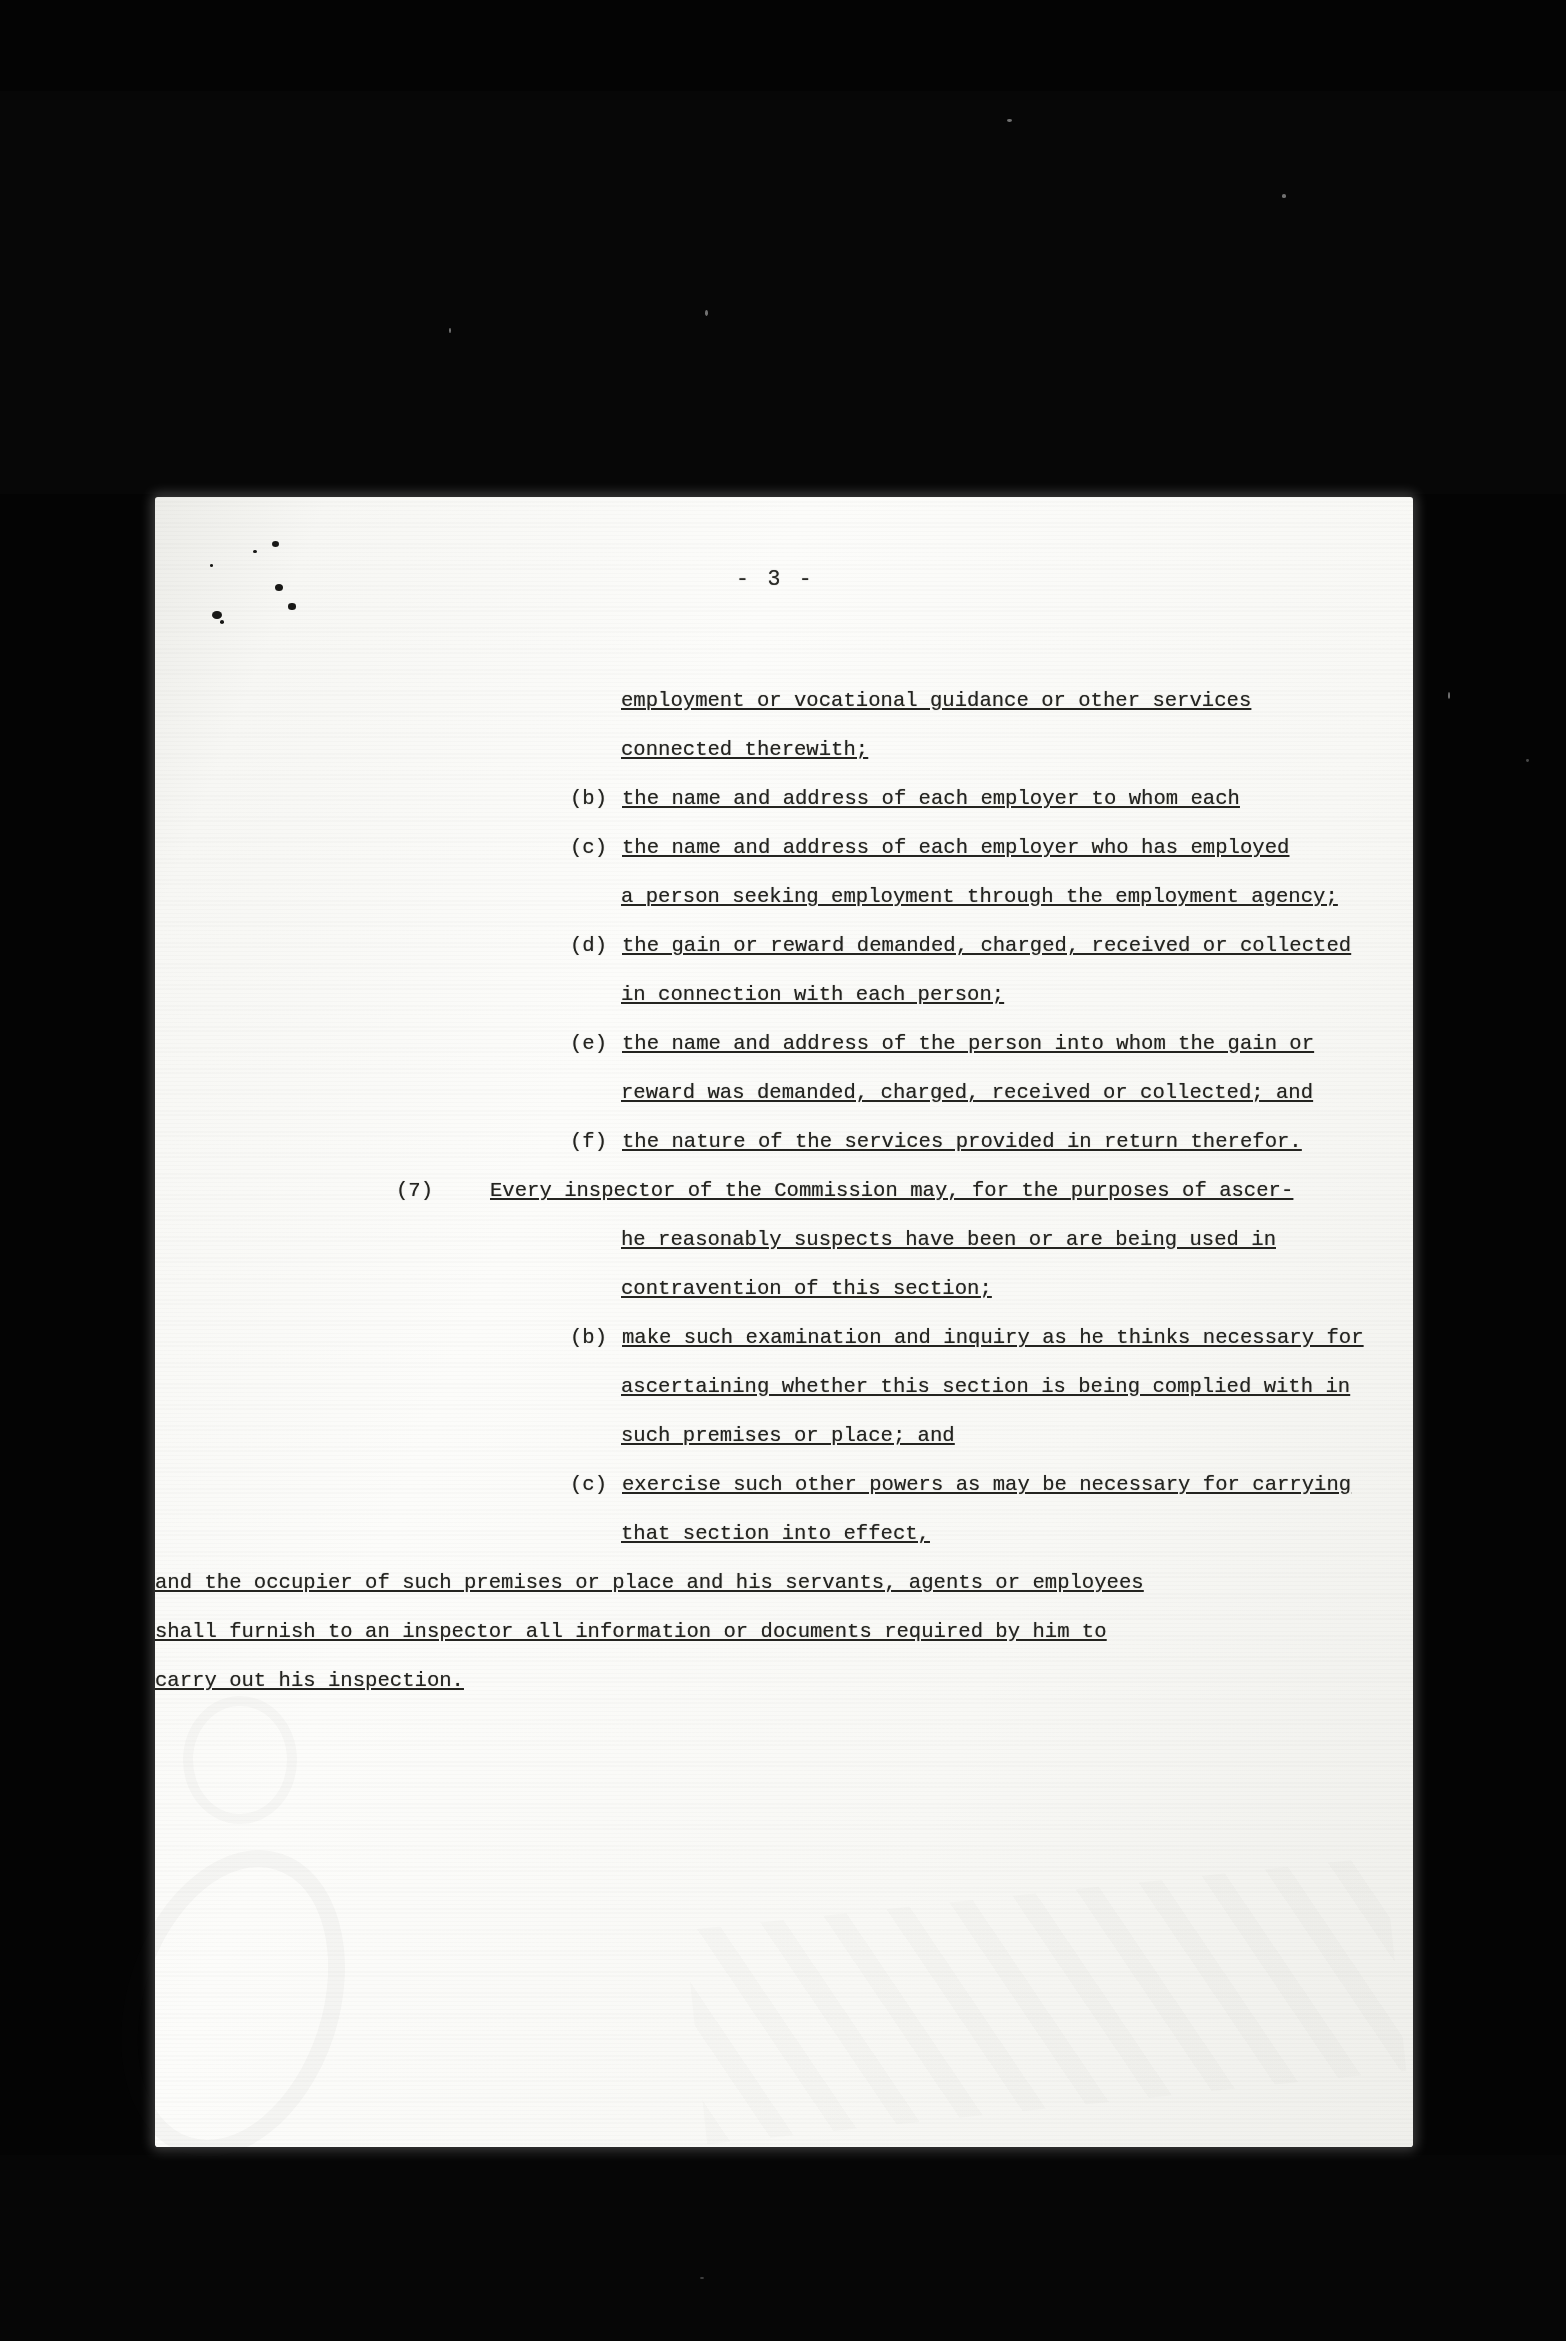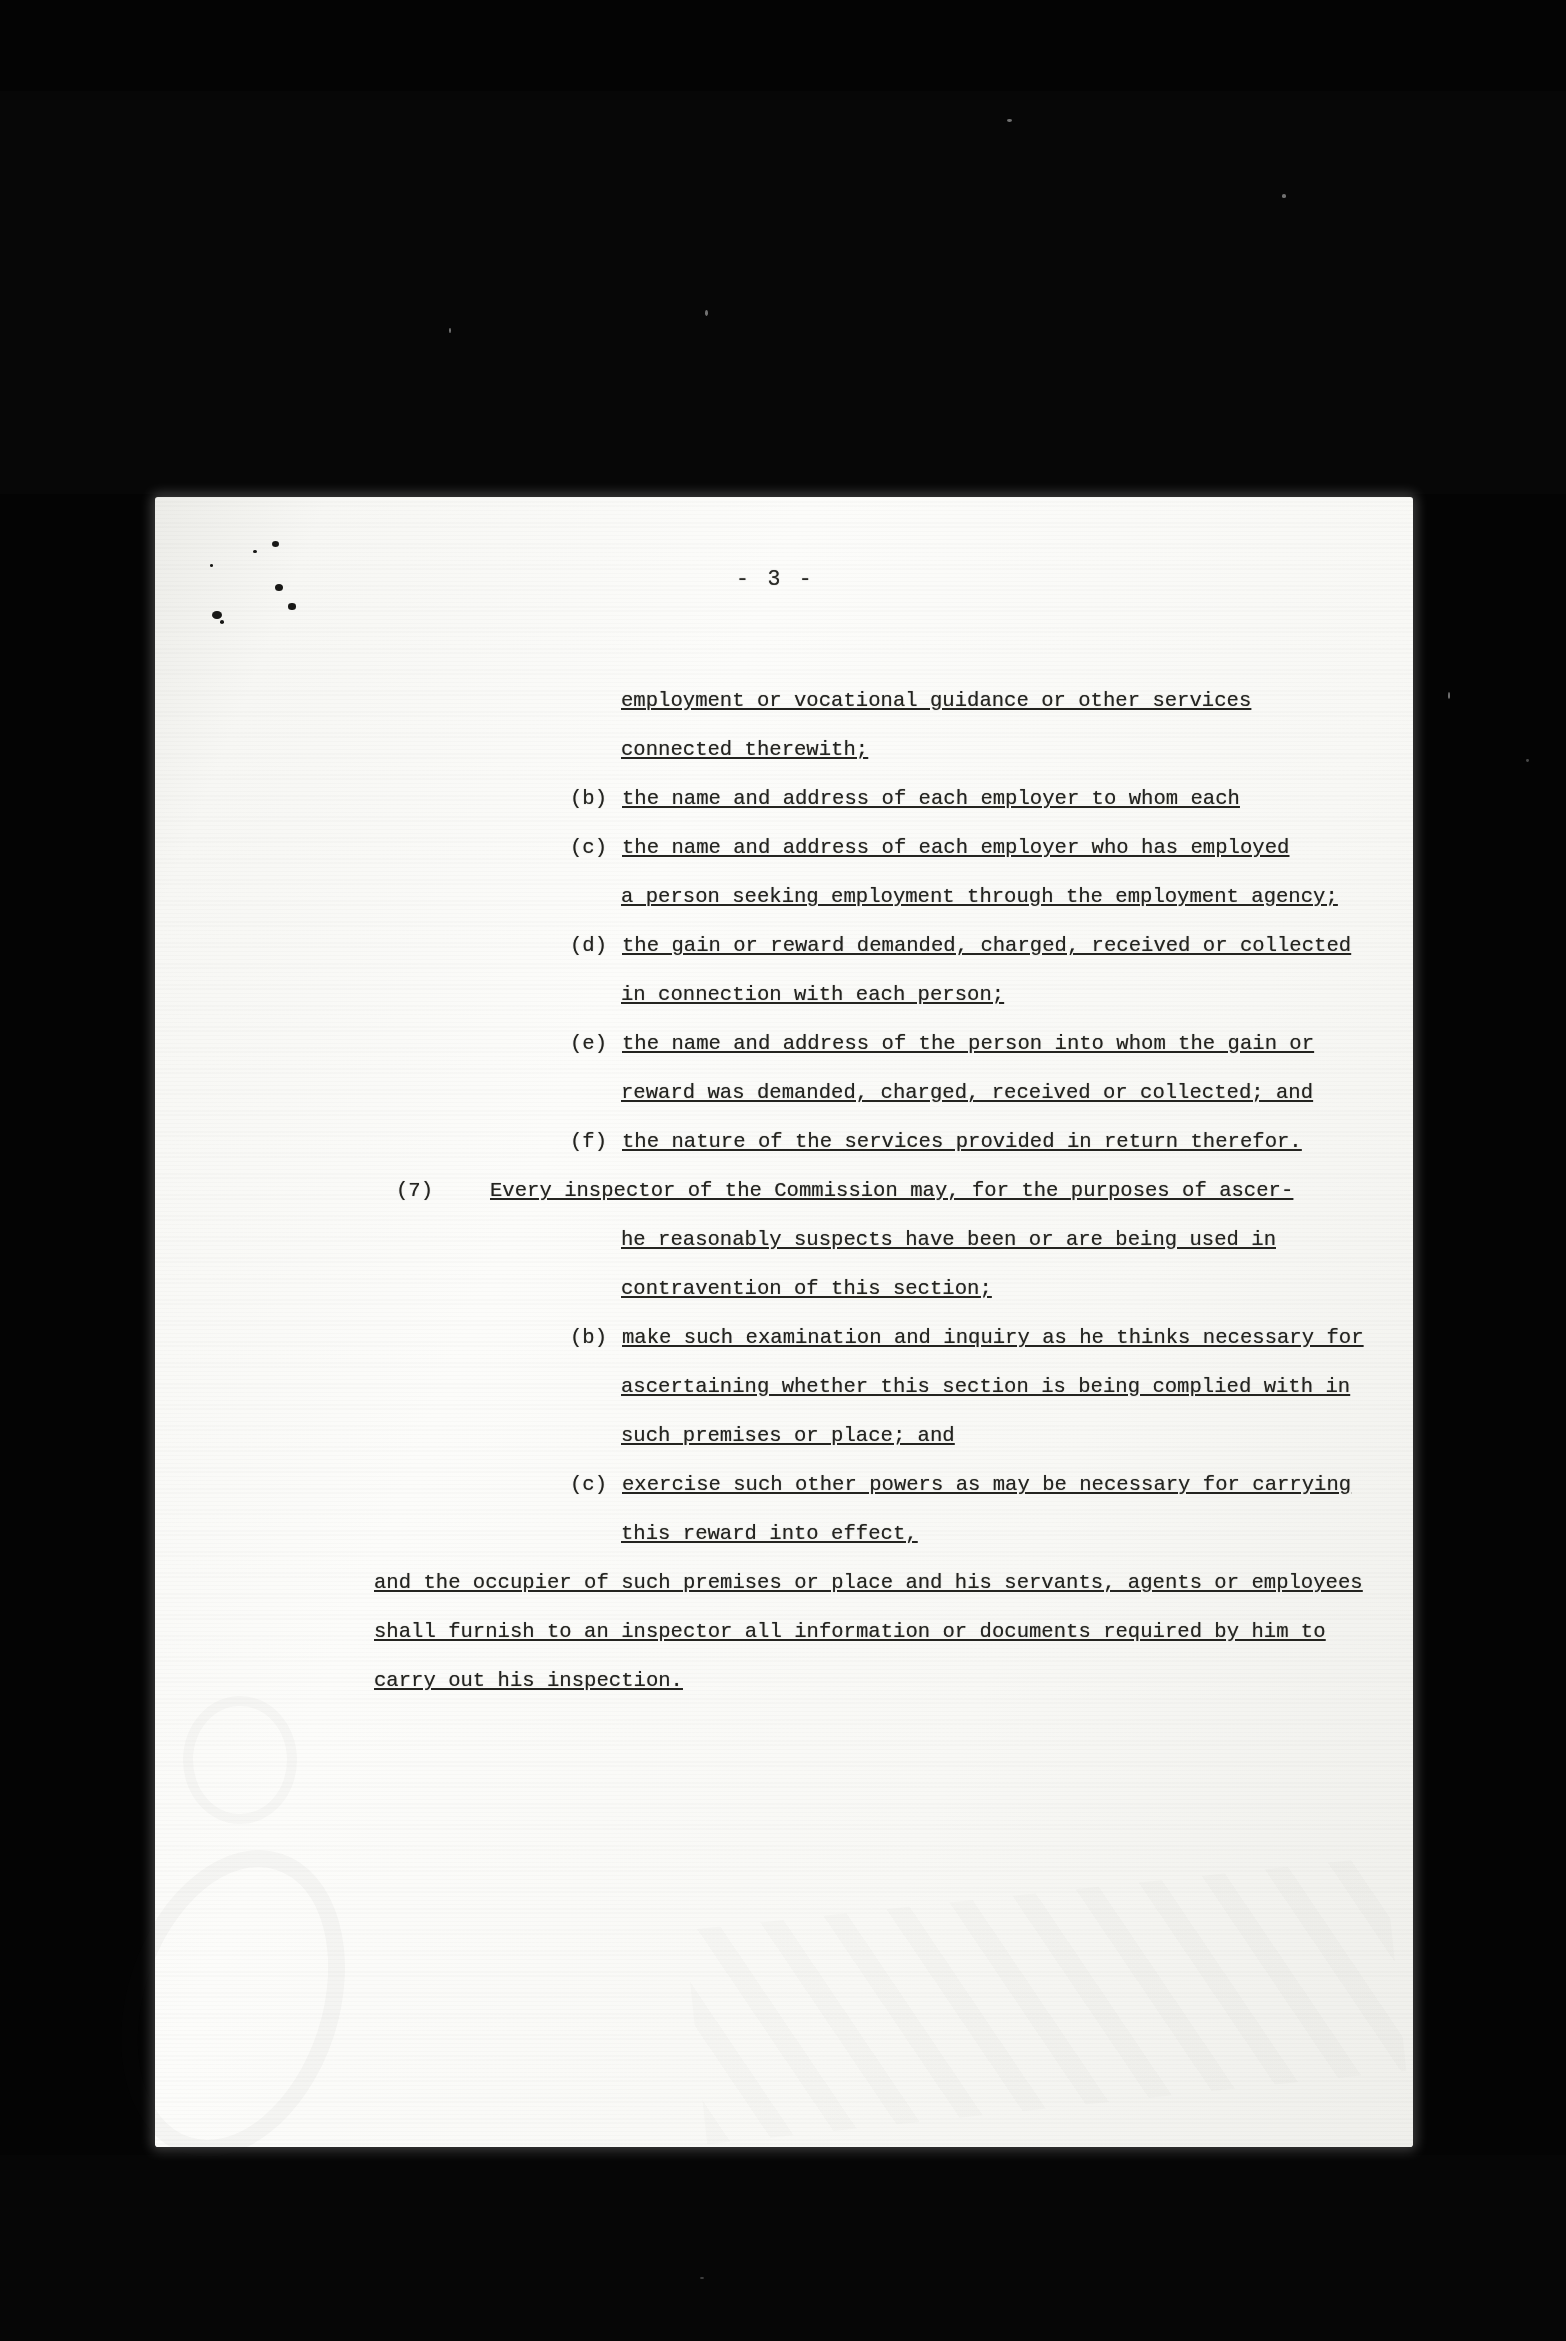--- a/index.html
+++ b/index.html
@@ -33,21 +33,21 @@
     text-shadow:0 0 0.9px rgba(30,30,28,.6);
   }
   .typed-body{
     position:absolute;left:0;top:179px;width:100%;
     font-size:20.6px;line-height:49px;color:#242420;
     text-shadow:0 0 0.9px rgba(25,25,22,.55);
     white-space:nowrap;
   }
   .line{height:49px;text-decoration:underline;}
   .line .marker{display:inline-block;}
-  .line.flush{padding-left:219px;}
+  .line.flush{}
   .line.sec{padding-left:241px;}
   .line.sec .marker{width:94px;}
   .line.seccont{padding-left:334px;}
   .line.item{padding-left:415px;}
   .line.item .marker{width:52px;}
   .line.cont{padding-left:466px;}
 
   .speck{position:absolute;background:#181816;border-radius:50%;}
   .wm{position:absolute;border-radius:50%;pointer-events:none;}
   .wm1{left:-28px;top:1349px;width:178px;height:281px;border:17px solid rgba(70,70,64,.035);transform:rotate(18deg);}
@@ -100,21 +100,21 @@
         <div class="line item"><span class="marker">(e)</span><span class="t">the name and address of the person into whom the gain or</span></div>
         <div class="line cont"><span class="t">reward was demanded, charged, received or collected; and</span></div>
         <div class="line item"><span class="marker">(f)</span><span class="t">the nature of the services provided in return therefor.</span></div>
         <div class="line sec"><span class="marker">(7)</span><span class="t">Every inspector of the Commission may, for the purposes of ascer-</span></div>
         <div class="line cont"><span class="t">he reasonably suspects have been or are being used in</span></div>
         <div class="line cont"><span class="t">contravention of this section;</span></div>
         <div class="line item"><span class="marker">(b)</span><span class="t">make such examination and inquiry as he thinks necessary for</span></div>
         <div class="line cont"><span class="t">ascertaining whether this section is being complied with in</span></div>
         <div class="line cont"><span class="t">such premises or place; and</span></div>
         <div class="line item"><span class="marker">(c)</span><span class="t">exercise such other powers as may be necessary for carrying</span></div>
-        <div class="line cont"><span class="t">this reward into effect,</span></div>
+        <div class="line cont"><span class="t">that section into effect,</span></div>
         <div class="line flush"><span class="t">and the occupier of such premises or place and his servants, agents or employees</span></div>
         <div class="line flush"><span class="t">shall furnish to an inspector all information or documents required by him to</span></div>
         <div class="line flush"><span class="t">carry out his inspection.</span></div>
       </div>
   </div>
 
 </div>
 
 
 </body></html>

